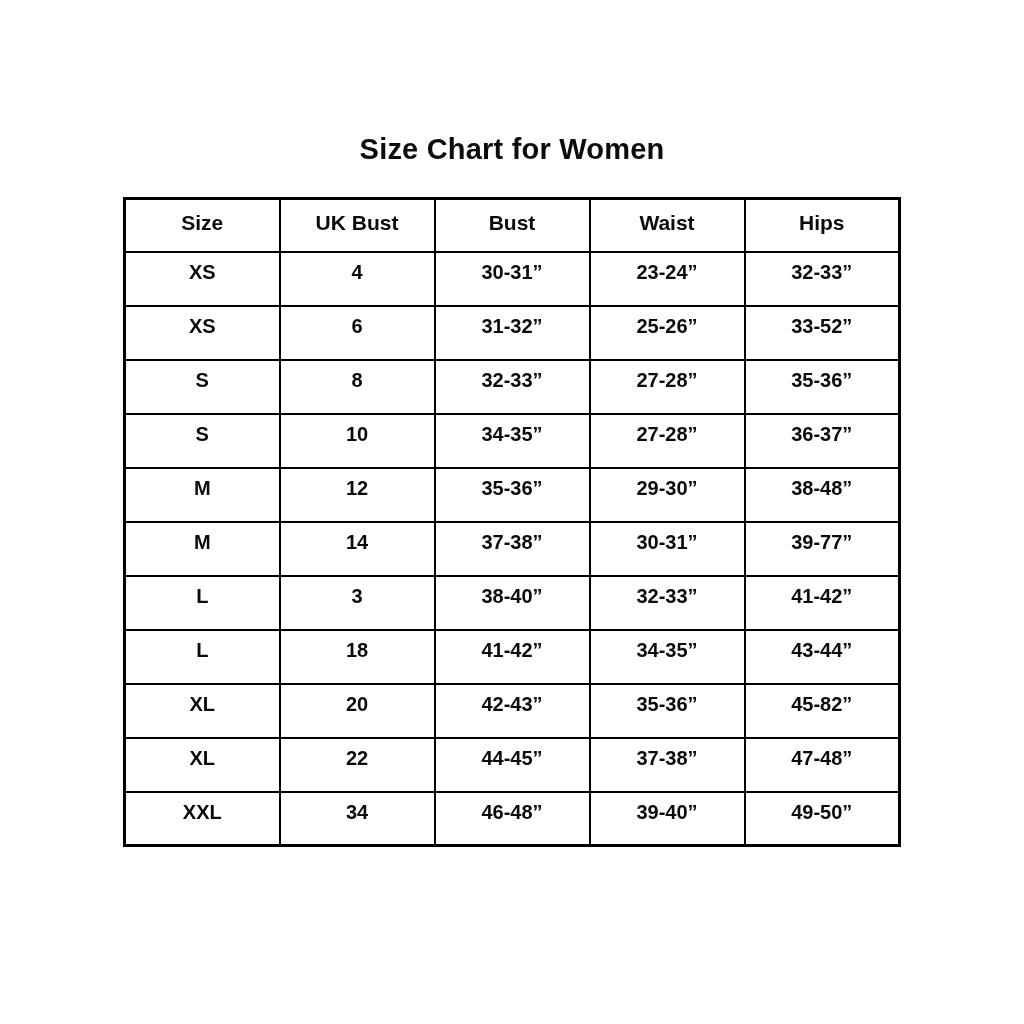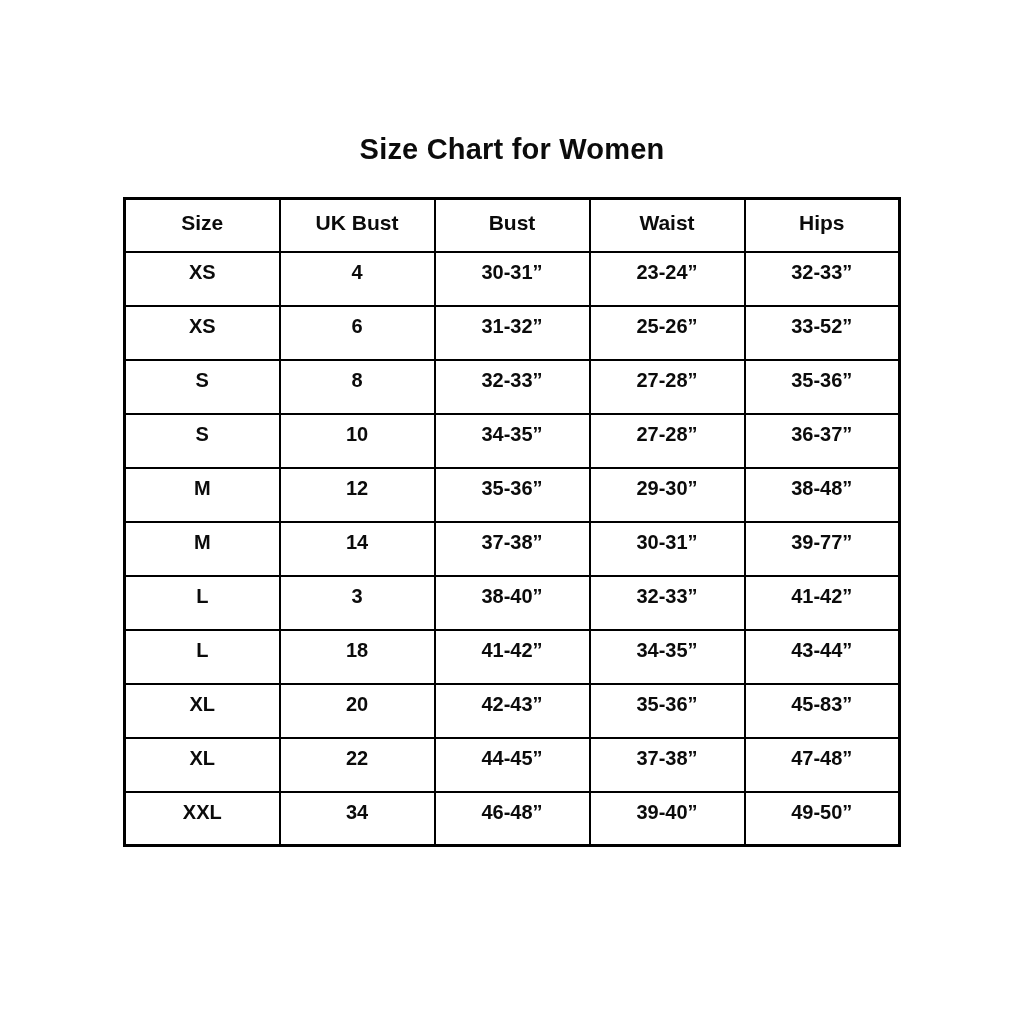--- a/index.html
+++ b/index.html
@@ -126,21 +126,21 @@
           <td>18</td>
           <td>41-42”</td>
           <td>34-35”</td>
           <td>43-44”</td>
         </tr>
         <tr>
           <td>XL</td>
           <td>20</td>
           <td>42-43”</td>
           <td>35-36”</td>
-          <td>45-83”</td>
+          <td>45-82”</td>
         </tr>
         <tr>
           <td>XL</td>
           <td>22</td>
           <td>44-45”</td>
           <td>37-38”</td>
           <td>47-48”</td>
         </tr>
         <tr>
           <td>XXL</td>

